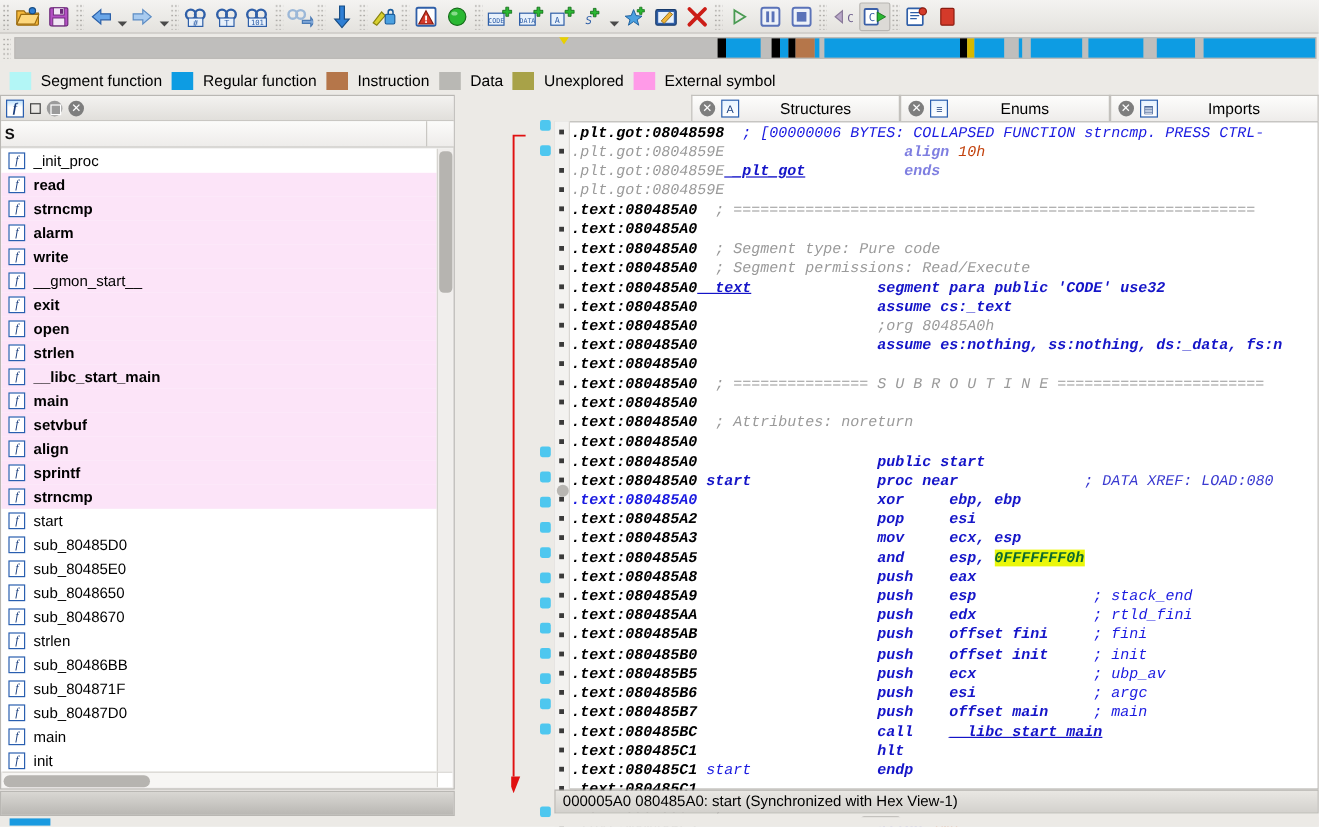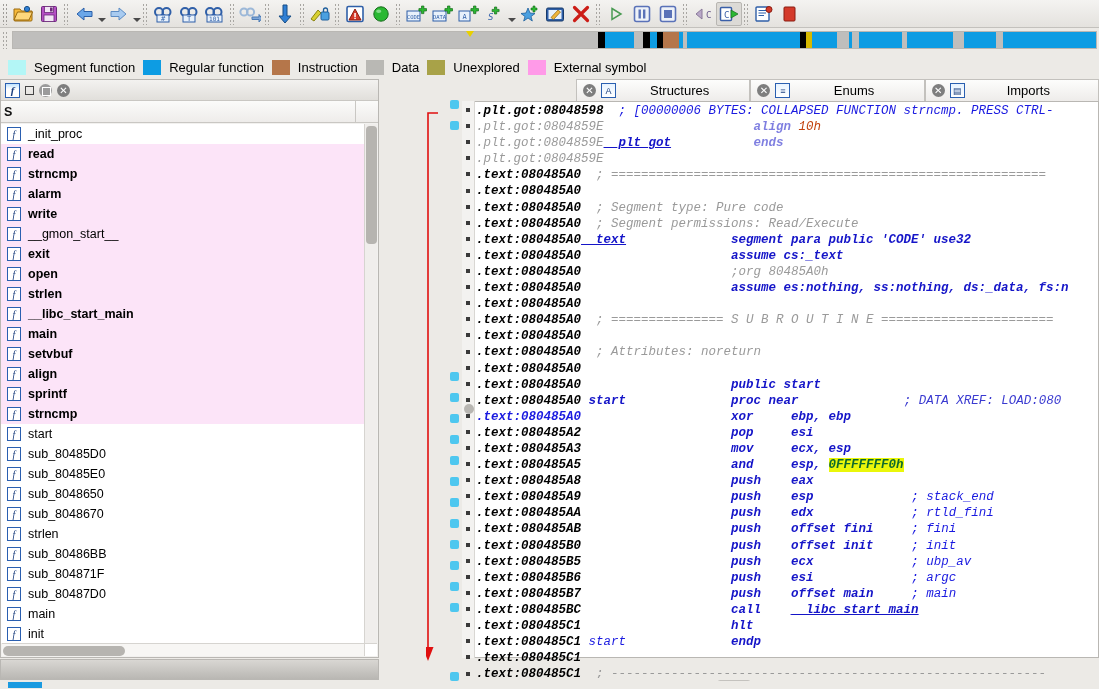--- a/index.html
+++ b/index.html
@@ -617,20 +617,23 @@
       <div style="position: absolute; left: 4px; width: 4px; height: 4px; background: rgb(58, 58, 58); top: 506.1px;"></div>
       <div style="position: absolute; left: 4px; width: 4px; height: 4px; background: rgb(58, 58, 58); top: 522.2px;"></div>
       <div style="position: absolute; left: 4px; width: 4px; height: 4px; background: rgb(58, 58, 58); top: 538.3px;"></div>
       <div style="position: absolute; left: 4px; width: 4px; height: 4px; background: rgb(58, 58, 58); top: 554.4px;"></div>
       <div style="position: absolute; left: 4px; width: 4px; height: 4px; background: rgb(58, 58, 58); top: 570.5px;"></div>
       <div style="position: absolute; left: 4px; width: 4px; height: 4px; background: rgb(58, 58, 58); top: 586.6px;"></div>
       <div style="position: absolute; left: 1.5px; top: 303px; width: 10px; height: 10px; border-radius: 50%; background: rgb(184, 182, 178);"></div>
     </div>
   <div id="codearea"><div class="cl"><span class="addr">.plt.got:08048598</span><span class="blu">  ; [00000006 BYTES: COLLAPSED FUNCTION strncmp. PRESS CTRL-</span></div><div class="cl"><span class="addr-d">.plt.got:0804859E</span><span style="opacity: 0.55;">                    </span><span class="kw" style="opacity: 0.55;">align</span><span style="opacity: 0.55;"> </span><span class="num">10h</span></div><div class="cl"><span class="addr-d">.plt.got:0804859E</span><span class="kw ul"> _plt_got</span><span style="opacity: 0.55;">           </span><span class="kw" style="opacity: 0.55;">ends</span></div><div class="cl"><span class="addr-d">.plt.got:0804859E</span></div><div class="cl"><span class="addr">.text:080485A0</span><span class="cmt">  ; ==========================================================</span></div><div class="cl"><span class="addr">.text:080485A0</span></div><div class="cl"><span class="addr">.text:080485A0</span><span class="cmt">  ; Segment type: Pure code</span></div><div class="cl"><span class="addr">.text:080485A0</span><span class="cmt">  ; Segment permissions: Read/Execute</span></div><div class="cl"><span class="addr">.text:080485A0</span><span class="kw ul"> _text</span><span>              </span><span class="kw">segment para public 'CODE' use32</span></div><div class="cl"><span class="addr">.text:080485A0</span><span>                    </span><span class="kw">assume cs:_text</span></div><div class="cl"><span class="addr">.text:080485A0</span><span>                    </span><span class="cmt">;org 80485A0h</span></div><div class="cl"><span class="addr">.text:080485A0</span><span>                    </span><span class="kw">assume es:nothing, ss:nothing, ds:_data, fs:n</span></div><div class="cl"><span class="addr">.text:080485A0</span></div><div class="cl"><span class="addr">.text:080485A0</span><span class="cmt">  ; =============== S U B R O U T I N E =======================</span></div><div class="cl"><span class="addr">.text:080485A0</span></div><div class="cl"><span class="addr">.text:080485A0</span><span class="cmt">  ; Attributes: noreturn</span></div><div class="cl"><span class="addr">.text:080485A0</span></div><div class="cl"><span class="addr">.text:080485A0</span><span>                    </span><span class="kw">public start</span></div><div class="cl"><span class="addr">.text:080485A0</span><span class="kw"> start</span><span>              </span><span class="kw">proc near</span><span>              </span><span class="bluc">; DATA XREF: LOAD:080</span></div><div class="cl"><span class="addr-b">.text:080485A0</span><span>                    </span><span class="kw">xor</span><span>     </span><span class="kw">ebp, ebp</span></div><div class="cl"><span class="addr">.text:080485A2</span><span>                    </span><span class="kw">pop</span><span>     </span><span class="kw">esi</span></div><div class="cl"><span class="addr">.text:080485A3</span><span>                    </span><span class="kw">mov</span><span>     </span><span class="kw">ecx, esp</span></div><div class="cl"><span class="addr">.text:080485A5</span><span>                    </span><span class="kw">and</span><span>     </span><span class="kw">esp, </span><span class="hl">0FFFFFFF0h</span></div><div class="cl"><span class="addr">.text:080485A8</span><span>                    </span><span class="kw">push</span><span>    </span><span class="kw">eax</span></div><div class="cl"><span class="addr">.text:080485A9</span><span>                    </span><span class="kw">push</span><span>    </span><span class="kw">esp</span><span>             </span><span class="blu">; stack_end</span></div><div class="cl"><span class="addr">.text:080485AA</span><span>                    </span><span class="kw">push</span><span>    </span><span class="kw">edx</span><span>             </span><span class="blu">; rtld_fini</span></div><div class="cl"><span class="addr">.text:080485AB</span><span>                    </span><span class="kw">push</span><span>    </span><span class="kw">offset fini</span><span>     </span><span class="blu">; fini</span></div><div class="cl"><span class="addr">.text:080485B0</span><span>                    </span><span class="kw">push</span><span>    </span><span class="kw">offset init</span><span>     </span><span class="blu">; init</span></div><div class="cl"><span class="addr">.text:080485B5</span><span>                    </span><span class="kw">push</span><span>    </span><span class="kw">ecx</span><span>             </span><span class="blu">; ubp_av</span></div><div class="cl"><span class="addr">.text:080485B6</span><span>                    </span><span class="kw">push</span><span>    </span><span class="kw">esi</span><span>             </span><span class="blu">; argc</span></div><div class="cl"><span class="addr">.text:080485B7</span><span>                    </span><span class="kw">push</span><span>    </span><span class="kw">offset main</span><span>     </span><span class="blu">; main</span></div><div class="cl"><span class="addr">.text:080485BC</span><span>                    </span><span class="kw">call</span><span>    </span><span class="kw ul">__libc_start_main</span></div><div class="cl"><span class="addr">.text:080485C1</span><span>                    </span><span class="kw">hlt</span></div><div class="cl"><span class="addr">.text:080485C1</span><span class="blu"> start</span><span>              </span><span class="kw">endp</span></div><div class="cl"><span class="addr">.text:080485C1</span></div><div class="cl"><span class="addr">.text:080485C1</span><span class="cmt">  ; ----------------------------------------------------------</span></div><div class="cl"><span class="addr-d">.text:080485C2</span><span style="opacity: 0.55;">                    </span><span class="kw" style="opacity: 0.55;">align</span><span style="opacity: 0.55;"> </span><span class="num">10h</span></div></div>
 
+  <div id="statusbar">
+    <span>000005A0  080485A0: start  (Synchronized with Hex View-1)</span>
+  </div>
   <div id="bottomscroll">
     <div class="th"></div>
   </div>
   <div id="bottomstrip">
     <div class="bs-blue"></div>
   </div>
 
 </div>
 
 </body></html>

